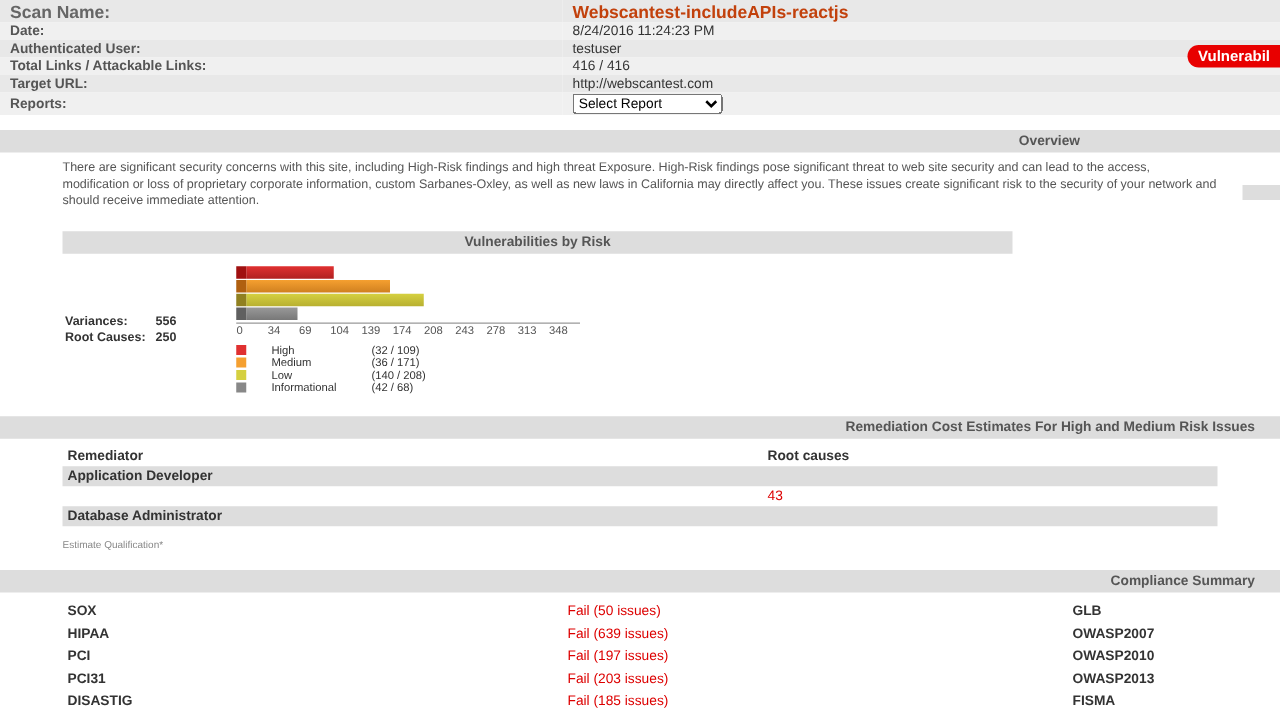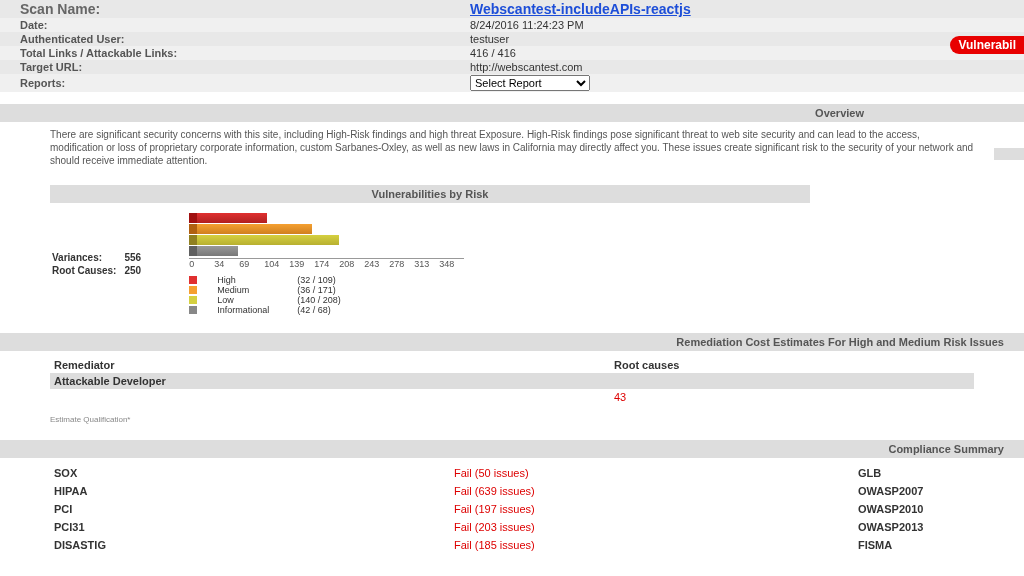--- a/index.html
+++ b/index.html
@@ -1,24 +1,24 @@
 <!DOCTYPE html>
 <html><head>
 <meta charset="utf-8">
 <style>
 * { box-sizing: border-box; margin: 0; padding: 0; }
 body { font-family: Arial, Helvetica, sans-serif; font-size: 11px; color: #333; background: #fff; }
 .header-table { width: 100%; border-collapse: collapse; }
-.header-table td { padding: 1px 20px; margin-top: 16px; }
+.header-table td { padding: 1px 8px; margin-top: 16px; }
 .header-row { background: #e8e8e8; }
 .header-row-alt { background: #f0f0f0; }
 .header-label { font-weight: bold; color: #555; width: 450px; }
 .header-label-big { font-size: 14px; color: #666; }
 .header-value { color: #333; }
-.header-value-big { font-size: 14px; font-weight: bold; color: #1d4ed8; text-decoration: underline; }
+.header-value-big { font-size: 14px; font-weight: bold; color: #c2410c; }
 .vuln-pill { position: absolute; right: 0; top: 36px; background: #e80000; color: #fff; padding: 2px 8px; border-radius: 10px 0 0 10px; font-size: 12px; font-weight: bold; }
 .select-report { width: 120px; font-size: 11px; }
 .section-header { background: #ddd; text-align: center; font-weight: bold; padding: 3px 0; margin-top: 12px; color: #555; font-size: 11px; }
 .content-pad { padding: 6px 50px; }
 .overview-text { font-size: 10px; color: #555; line-height: 1.3; }
 .vuln-section { display: flex; align-items: center; gap: 40px; margin-top: 4px; }
 .vuln-stats { font-size: 10px; color: #333; }
 .vuln-stats td { padding: 0 6px 0 0; }
 .chart-wrap { }
 .bar-row { display: flex; align-items: center; margin-bottom: 1px; }
@@ -152,25 +152,28 @@
 <div class="content-pad">
   <table class="rem-table">
     <tbody>
         <tr>
           <td style="font-weight:bold;width:560px">Remediator</td>
           <td style="font-weight:bold">Root causes</td>
         </tr>
     </tbody>
       <tbody id="rem-rows">
         <tr class="table-head">
-          <td colspan="2">Attackable Developer</td>
+          <td colspan="2">Application Developer</td>
         </tr>
         <tr>
           <td></td>
           <td class="red">43</td>
+        </tr>
+        <tr class="table-head">
+          <td colspan="2">Database Administrator</td>
         </tr>
       </tbody>
   </table>
 </div>
 <div class="footnote">Estimate Qualification*</div>
 
 <div class="section-header" style="text-align:right; padding-right:20px;">Compliance Summary</div>
 <div class="content-pad">
   <table class="comp-table">
     <tbody id="comp-rows">

